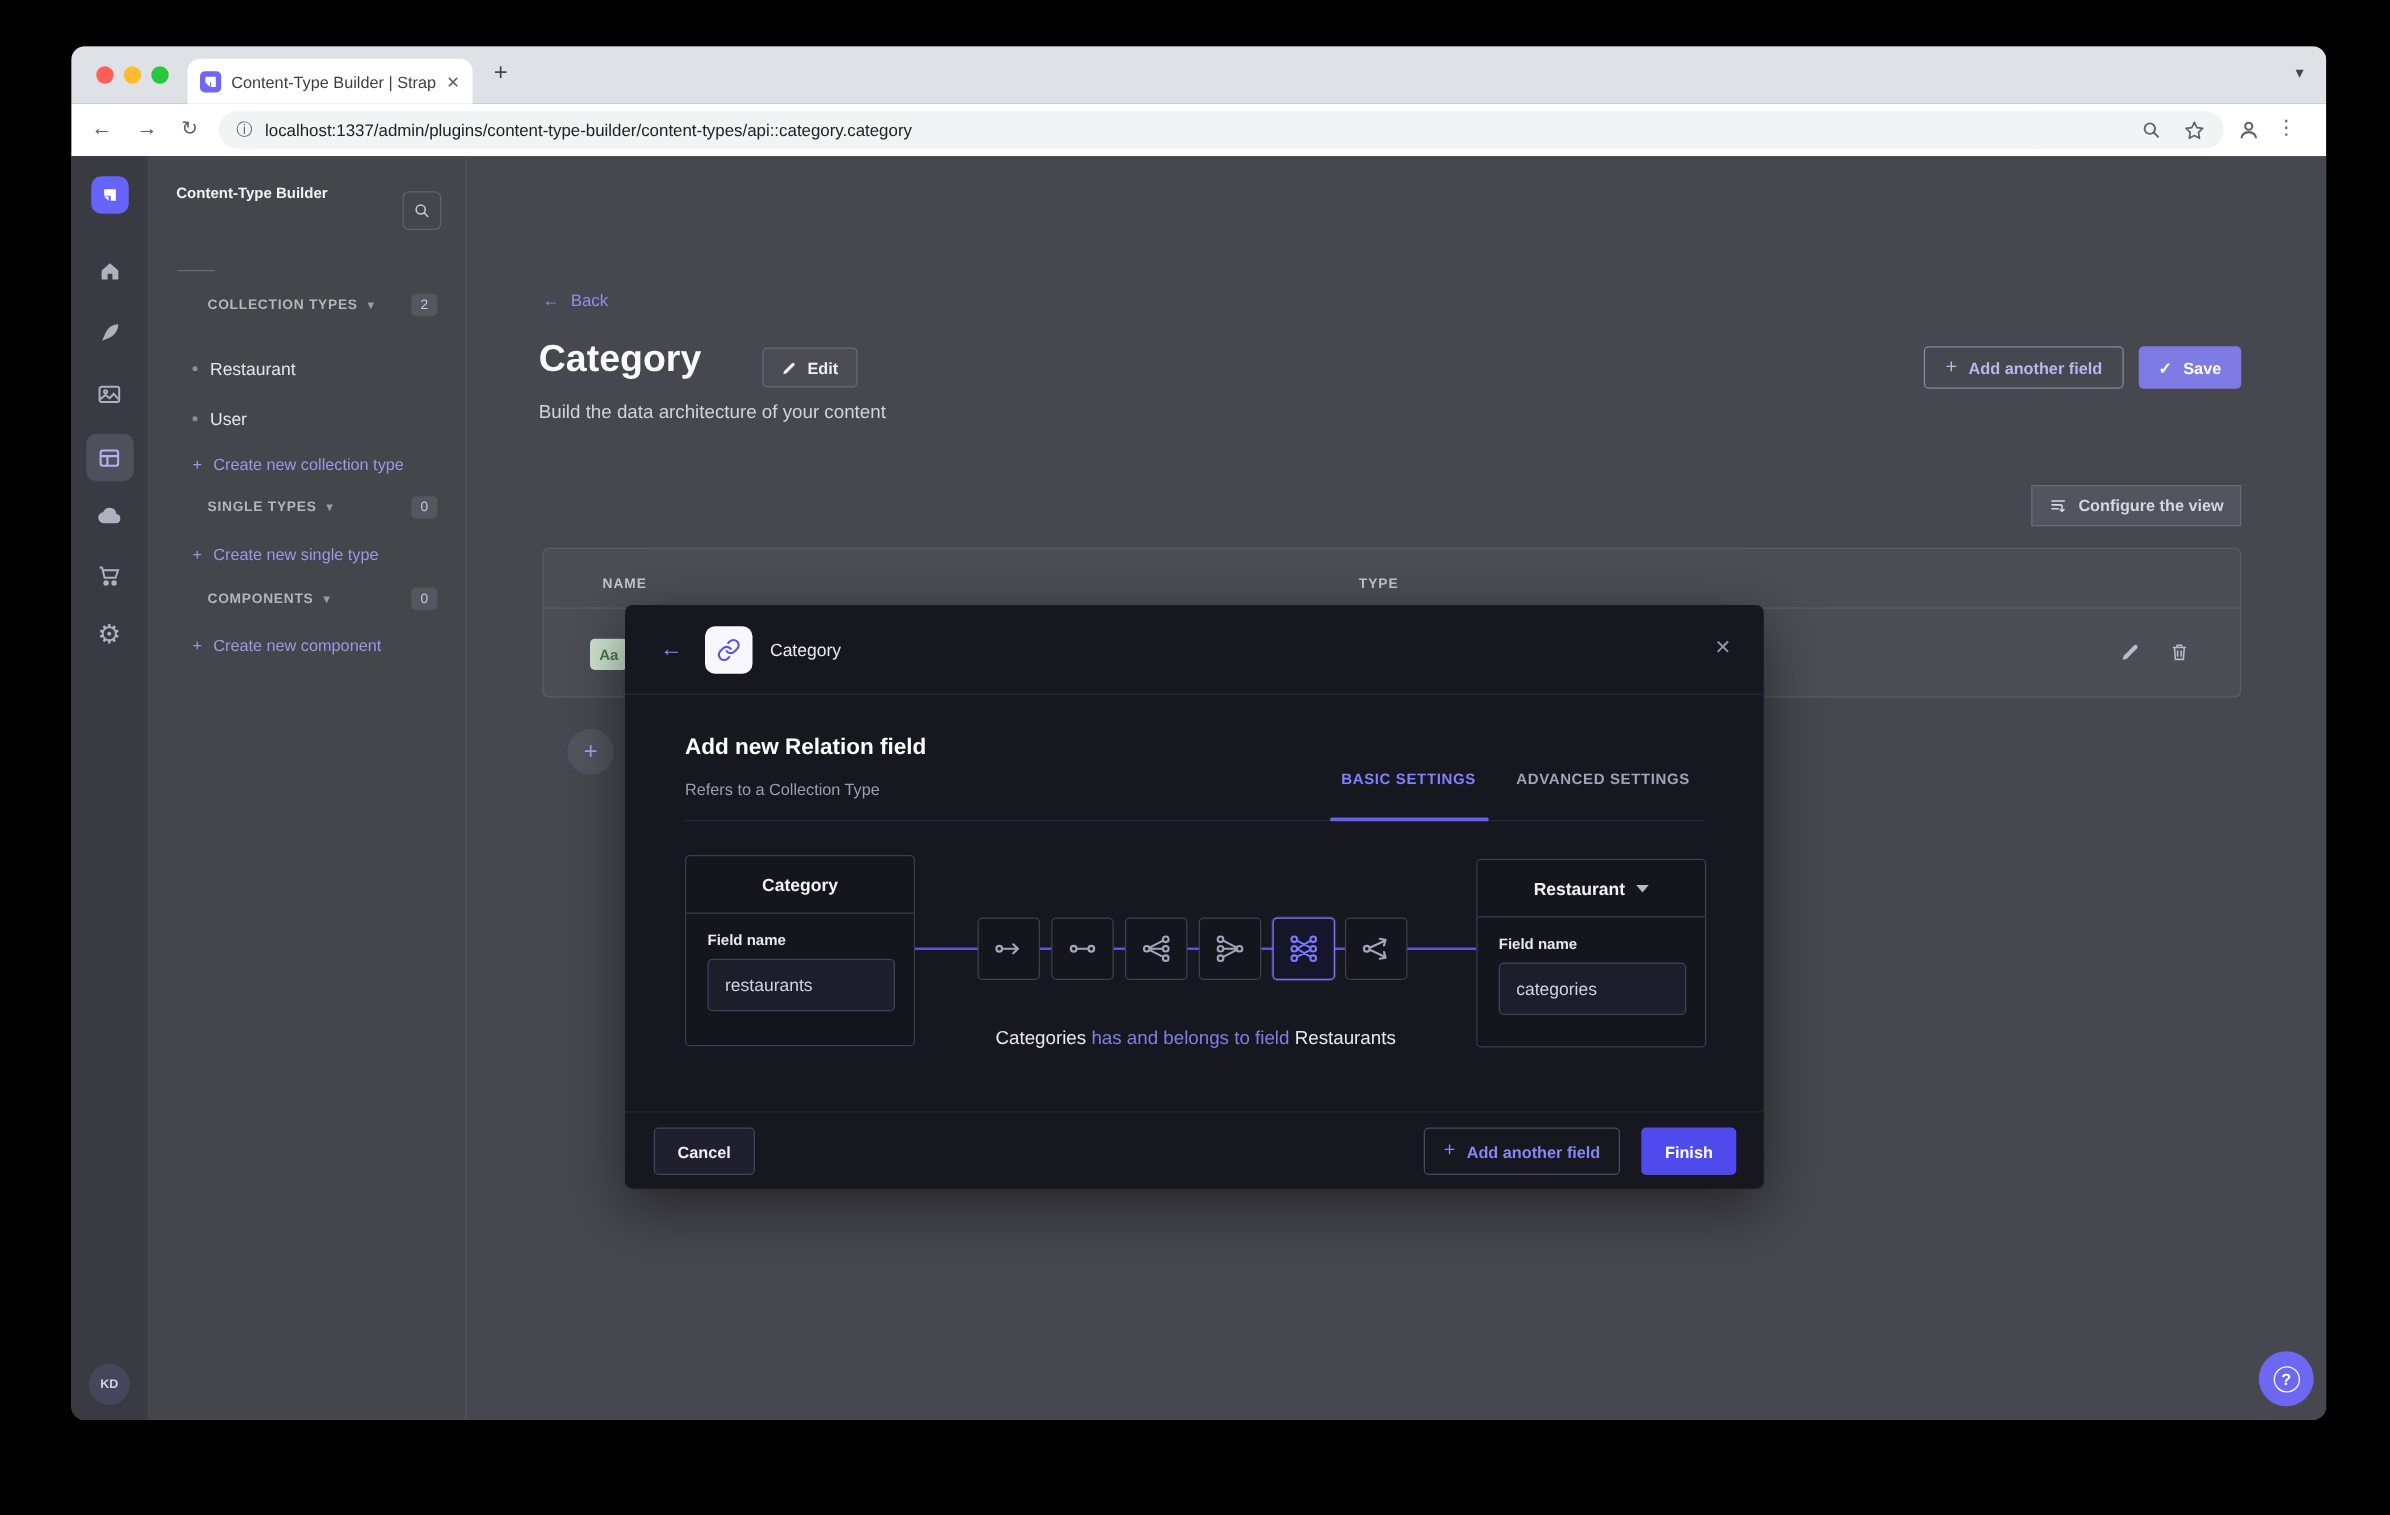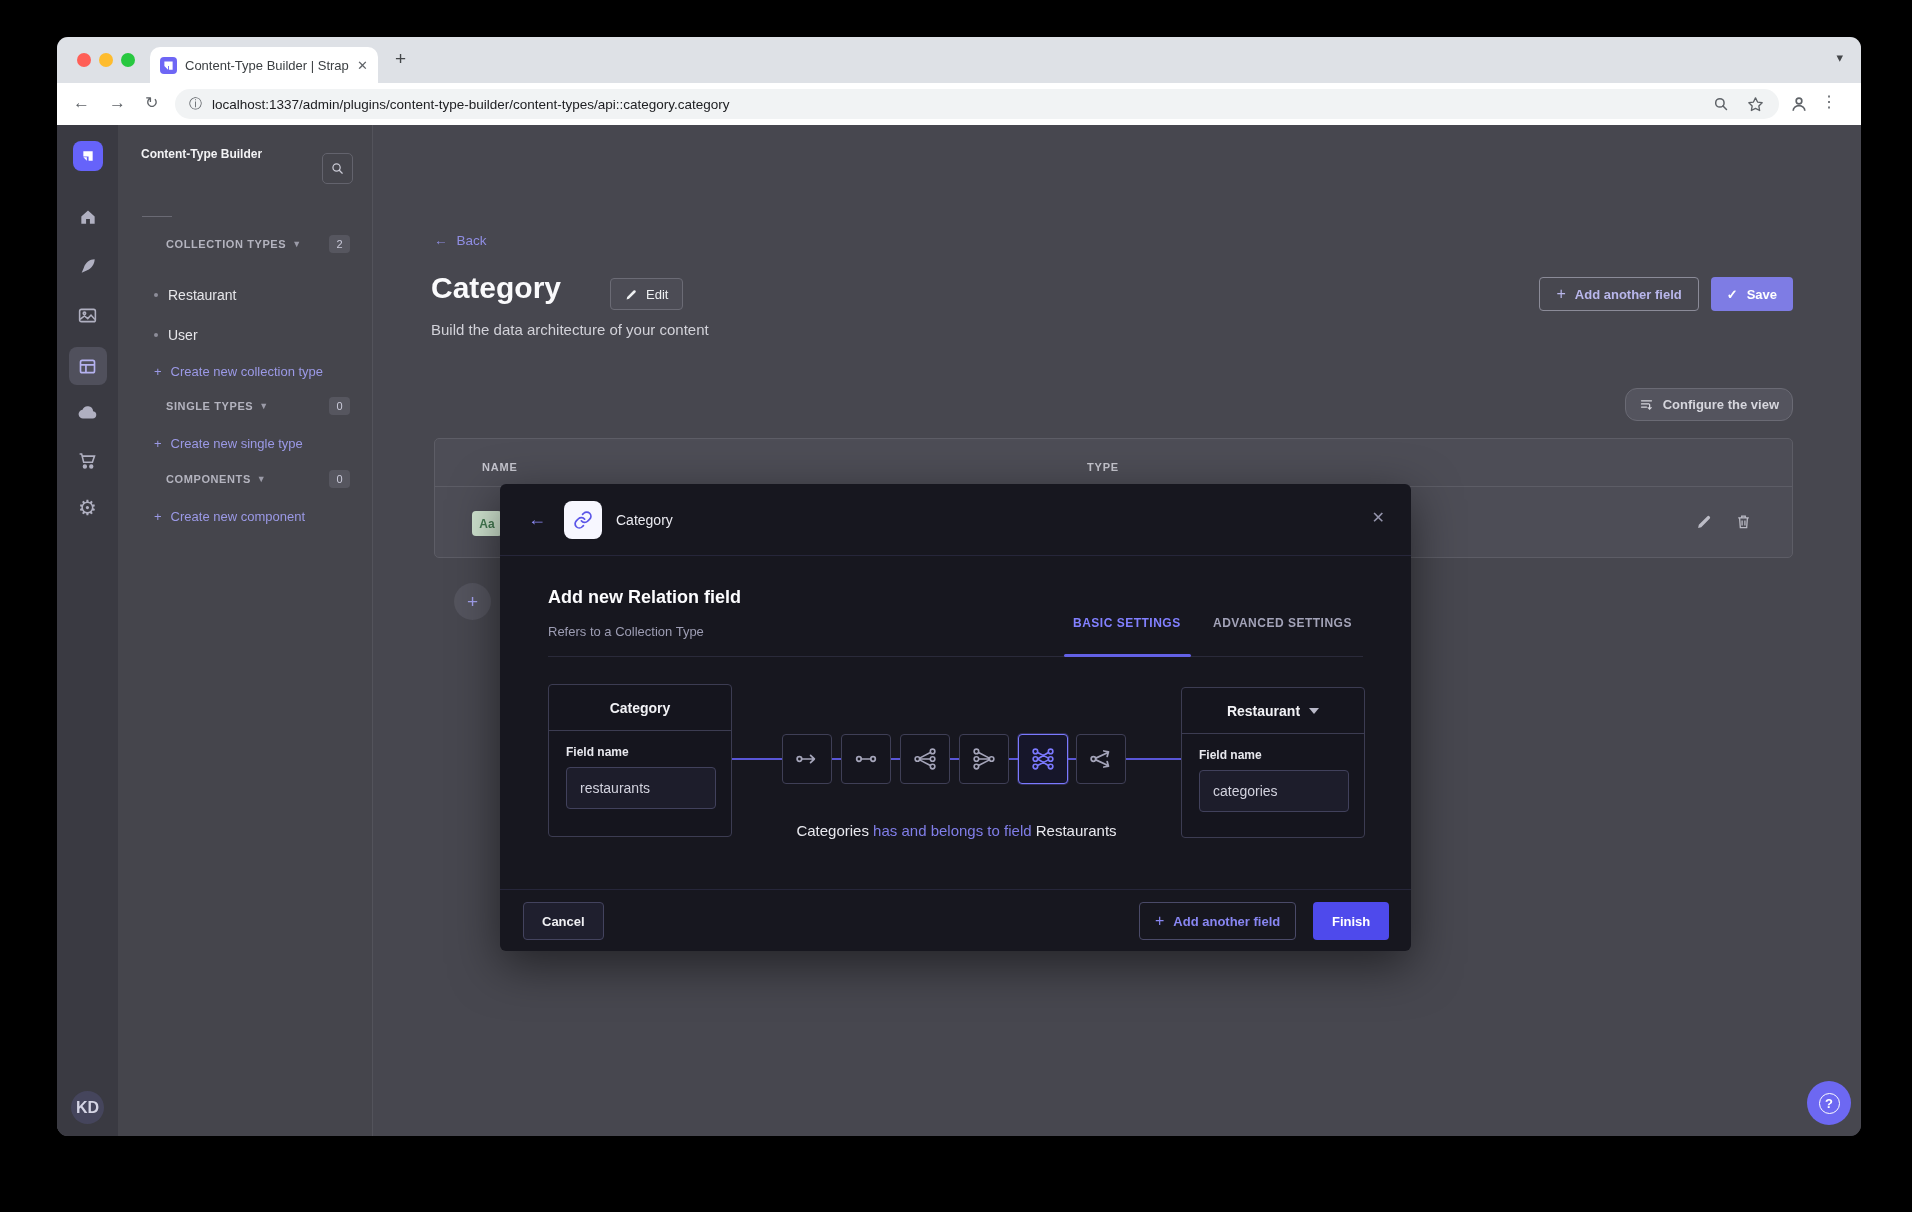--- a/index.html
+++ b/index.html
@@ -32,21 +32,21 @@
   .dots { position:absolute; right:24px; top:9px; color:#5f6368; font-size:16px; letter-spacing:0;}
 
   
   .app { position:absolute; left:0; top:88px; width:1804px; height:1011px; background:#47474F; }
   .rail { position:absolute; left:0; top:0; width:61px; height:100%; background:#3A3A42; }
   .rail-ic { position:absolute; left:0; width:61px; display:flex; justify-content:center; }
   .logo-box { width:30px; height:30px; border-radius:8px; background:#6663fa; display:flex; align-items:center; justify-content:center;}
   .rail-active { width:38px; height:38px; border-radius:8px; background:#50505C; display:flex; align-items:center; justify-content:center;}
   .gear { font-size:21px; color:#b0b0c1; line-height:22px;}
   .kd { position:absolute; left:14px; top:966px; width:33px; height:33px; border-radius:50%;
-    background:#45455C; color:#d4d4e4; font-size:16px; font-weight:bold; display:flex; align-items:center; justify-content:center;}
+    background:#45455C; color:#d4d4e4; font-size:10px; font-weight:bold; display:flex; align-items:center; justify-content:center;}
 
   .panel { position:absolute; left:61px; top:0; width:255px; height:100%; background:#45454C; border-right:1px solid #53535B;}
   .panel-title { position:absolute; left:23px; top:18px; width:160px; font-size:12px; font-weight:bold; color:#f2f2f4; line-height:23px;}
   .panel-search { position:absolute; left:204px; top:28px; width:31px; height:31px; border:1px solid #63636D;
     border-radius:5px; display:flex; align-items:center; justify-content:center;}
   .panel-divider { position:absolute; left:24px; top:91px; width:30px; height:1px; background:#6a6a74;}
   .sect { position:absolute; left:24px; width:208px; display:flex; align-items:center; }
   .sect-label { font-size:11px; font-weight:bold; letter-spacing:.6px; color:#b4b4bf;margin-left:24px; }
   .sect-caret { color:#9b9ba8; font-size:9px; margin-left:6px;}
   .sect-badge { margin-left:auto; min-width:21px; height:18px; background:#56565F; border-radius:4px;
@@ -54,30 +54,30 @@
   .item { position:absolute; left:36px; display:flex; align-items:center; gap:10px; font-size:14px; color:#e6e6ea;}
   .dot { width:4px; height:4px; border-radius:50%; background:#8d8d99;}
   .create { position:absolute; left:36px; display:flex; align-items:center; gap:9px; font-size:13px; color:#9b99e6;}
   .create .plus { font-size:13px; }
 
   .main { position:absolute; left:316px; top:0; width:1488px; height:100%; }
   .back { position:absolute; left:61px; top:108px; display:flex; gap:9px; align-items:center;
     color:#908ee4; font-size:13.5px;}
   .page-title { position:absolute; left:58px; top:146px; font-size:30px; font-weight:bold; color:#fafafc;}
   .edit-btn { position:absolute; left:237px; top:153px; height:32px; padding:0 14px; border:1px solid #6b6b75;
-    border-radius:4px; background:#4c4c55; color:#eef0f2; font-size:13px; font-weight:normal;
+    border-radius:4px; background:#4c4c55; color:#eef0f2; font-size:13px; font-weight:bold;
     display:flex; align-items:center; gap:8px;}
   .subtitle { position:absolute; left:58px; top:196px; font-size:15px; color:#d2d2d9;}
   .top-actions { position:absolute; right:68px; top:152px; display:flex; gap:12px;}
   .btn-outline { height:34px; padding:0 16px; border:1px solid #8b8b98; border-radius:4px; background:transparent;
     color:#b9b7ec; font-size:13px; font-weight:bold; display:flex; align-items:center; gap:9px;}
   .btn-save { height:34px; padding:0 16px; border-radius:4px; background:#7e7ce4; color:#fff;
     font-size:13px; font-weight:bold; display:flex; align-items:center; gap:9px; border:none;}
   .configure { position:absolute; right:68px; top:263px; height:33px; padding:0 13px; background:#54545E;
-    border:1px solid #6a6a74; border-radius:12px; color:#d6d6dd; font-size:13px; font-weight:bold;
+    border:1px solid #6a6a74; border-radius:0; color:#d6d6dd; font-size:13px; font-weight:bold;
     display:flex; align-items:center; gap:9px;}
   .table-card { position:absolute; left:61px; top:313px; width:1359px; height:120px; background:#4D4D56;
     border:1px solid #5D5D66; border-radius:5px;}
   .th { position:absolute; top:22px; font-size:11px; font-weight:bold; letter-spacing:.8px; color:#c6c6cf;}
   .th-divider { position:absolute; left:0; top:47px; width:100%; height:1px; background:#5D5D66;}
   .aa-badge { position:absolute; left:37px; top:72px; width:30px; height:25px; background:#cfe3cf;
     border-radius:4px; color:#447a52; font-size:12px; font-weight:bold; display:flex; align-items:center; justify-content:center;}
   .row-actions { position:absolute; right:40px; top:74px; display:flex; gap:22px;}
   .add-row { position:absolute; left:81px; top:458px; display:flex; align-items:center; gap:10px;}
   .add-row-circle { width:37px; height:37px; border-radius:50%; background:#54545E; color:#a3a1ee;

